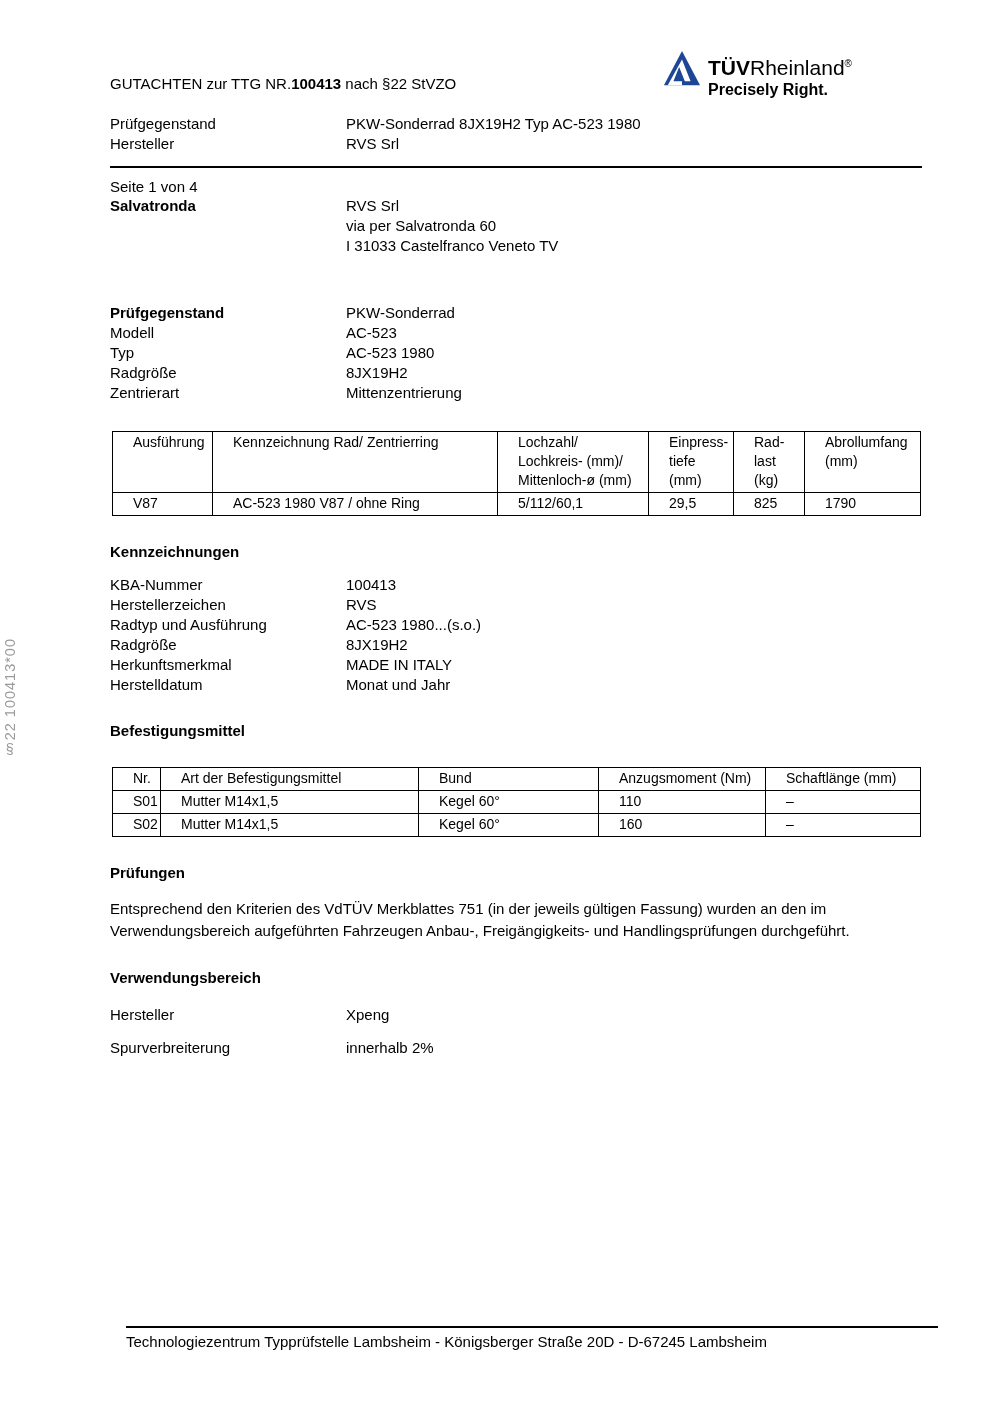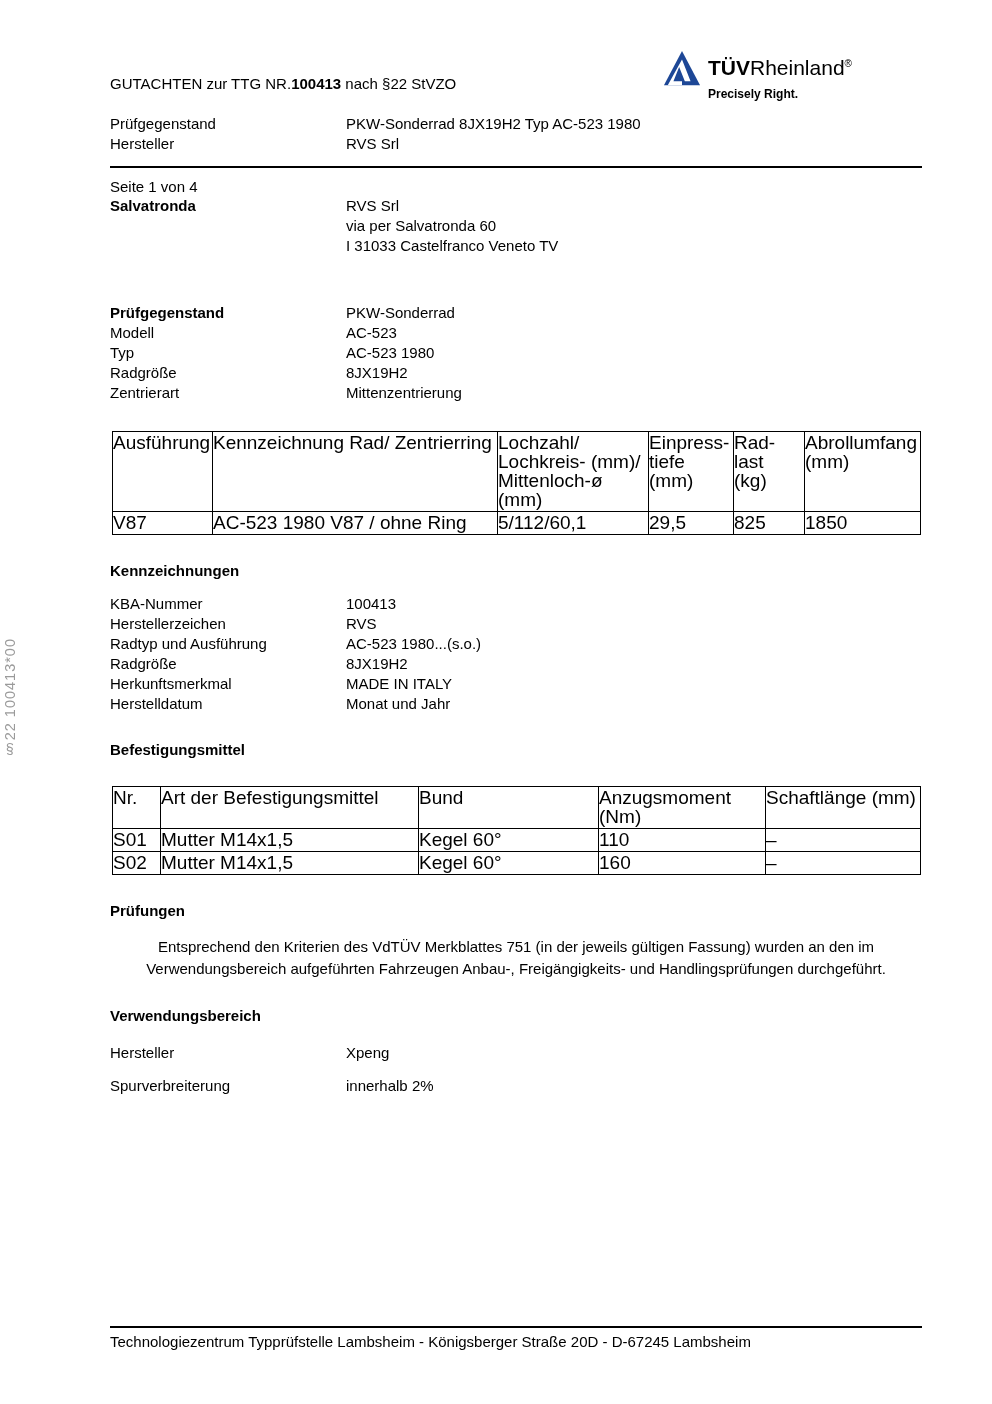--- a/index.html
+++ b/index.html
@@ -28,43 +28,43 @@
   .logo {
     position: absolute;
     left: 553px; top: 0px;
     display: flex; align-items: flex-start;
   }
   .logo-mark { width: 38px; height: 38px; margin-right: 7px; }
   .logo-text-block { padding-top: 6px; }
   .logo-name { font-size: 21px; letter-spacing: 0px; white-space: nowrap; }
   .logo-name .tuv { font-weight: bold; }
   .logo-name .reg { font-size: 10px; vertical-align: super; }
-  .logo-tagline { font-weight: bold; font-size: 12px; margin-top: 7px; }
+  .logo-tagline { font-weight: bold; font-size: 16px; margin-top: 1px; }
 
   
   .kv-row { display: flex; line-height: 20px; }
   .kv-label { width: 236px; flex: 0 0 236px; }
   .kv-value { flex: 1; }
 
   .intro-block { margin-top: 20px; }
 
   .rule { border: none; border-top: 2px solid #000; margin-top: 12px; }
   .page-indicator { text-align: left; margin-top: 10px; line-height: 18px; }
 
   .auftraggeber-block { margin-top: 0px; }
   .pruefgegenstand-block { margin-top: 47px; }
 
   
   table { border-collapse: collapse; width: 810px; table-layout: fixed; }
   th, td {
     border: 1.5px solid #000;
-    padding: 1px 4px 2px 0;
+    padding: 1px 4px 2px 20px;
     text-align: left; vertical-align: top;
     font-weight: normal;
-    font-size: 19px;
+    font-size: 14px;
     line-height: 19px;
   }
   .pre { white-space: pre-line; }
   .wheel-table { margin-top: 28px; margin-left: 2px; width: 808px; }
   .wheel-table col.c0 { width: 100px; }
   .wheel-table col.c1 { width: 285px; }
   .wheel-table col.c2 { width: 151px; }
   .wheel-table col.c3 { width: 85px; }
   .wheel-table col.c4 { width: 71px; }
   .wheel-table col.c5 { width: 116px; }
@@ -73,41 +73,41 @@
   .kv-list { margin-top: 13px; }
 
   .fastener-table { margin-top: 26px; margin-left: 2px; width: 808px; }
   .fastener-table col.c0 { width: 48px; }
   .fastener-table col.c1 { width: 258px; }
   .fastener-table col.c2 { width: 180px; }
   .fastener-table col.c3 { width: 167px; }
   .fastener-table col.c4 { width: 155px; }
   .fastener-table td.dash-cell { vertical-align: bottom; }
 
-  .paragraph { margin-top: 15px; line-height: 22px; width: 812px; text-align: center; }
+  .paragraph { margin-top: 15px; line-height: 22px; width: 812px; }
 
   .verwendung-row-1 { margin-top: 17px; }
   .verwendung-row-2 { margin-top: 13px; }
 
   
   .side-text {
     position: absolute;
     left: 2px; top: 638px;
     writing-mode: vertical-rl;
     transform: rotate(180deg);
     color: #9a9a9a;
     font-size: 14.5px;
     letter-spacing: 1px;
     white-space: nowrap;
   }
 
   
   .footer {
     position: absolute;
-    left: 110px; top: 1326px;
+    left: 126px; top: 1326px;
     width: 812px;
   }
   .footer-rule { border: none; border-top: 2px solid #000; }
   .footer-text { margin-top: 4px; line-height: 20px; }
 </style>
 </head>
 <body>
 
 <div class="content">
 
@@ -205,21 +205,21 @@
 (mm)</th>
       </tr>
     </thead>
     <tbody>
       <tr>
         <td>V87</td>
         <td>AC-523 1980 V87 / ohne Ring</td>
         <td>5/112/60,1</td>
         <td>29,5</td>
         <td>825</td>
-        <td>1850</td>
+        <td>1790</td>
       </tr>
     </tbody>
   </table>
 
   <div class="section-heading">Kennzeichnungen</div>
   <div class="kv-list">
     <div class="kv-row">
       <span class="kv-label">KBA-Nummer</span>
       <span class="kv-value">100413</span>
     </div>

